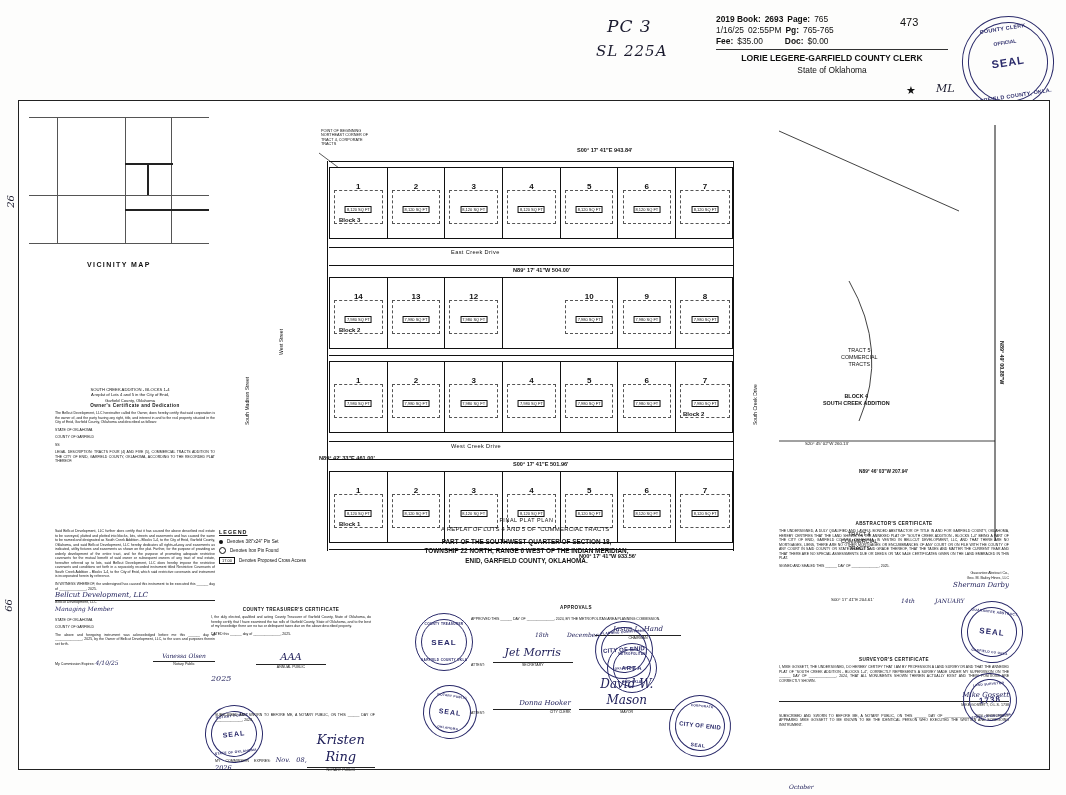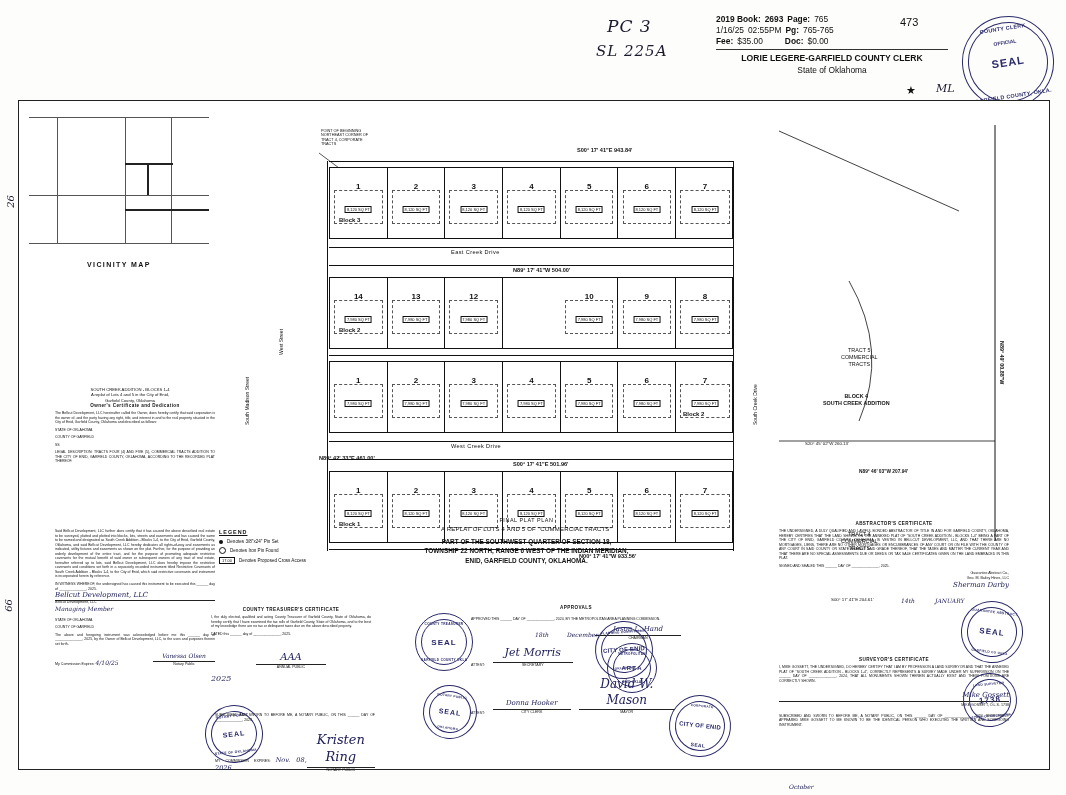--- a/index.html
+++ b/index.html
@@ -742,21 +742,21 @@
         <div style="text-align:center;width:80px">
           <div class="handsig" style="font-size:11px">Jet Morris</div>
           <div class="sig-line" style="margin:0"></div>
           <div class="sig-cap">SECRETARY</div>
         </div>
       </div>
 
 
       <div style="display:flex;align-items:flex-end;gap:8px;margin-top:10px">
         <span>ATTEST:</span>
-        <div style="text-align:center;width:78px">
+        <div style="text-align:right;width:78px">
           <div class="handsig" style="font-size:7px">Donna Hooker</div>
           <div class="sig-line" style="margin:0"></div>
           <div class="sig-cap">CITY CLERK</div>
         </div>
         <div style="text-align:center;width:96px">
           <div class="handsig" style="font-size:12px">David W. Mason</div>
           <div class="sig-line" style="margin:0"></div>
           <div class="sig-cap">MAYOR</div>
         </div>
       </div>

